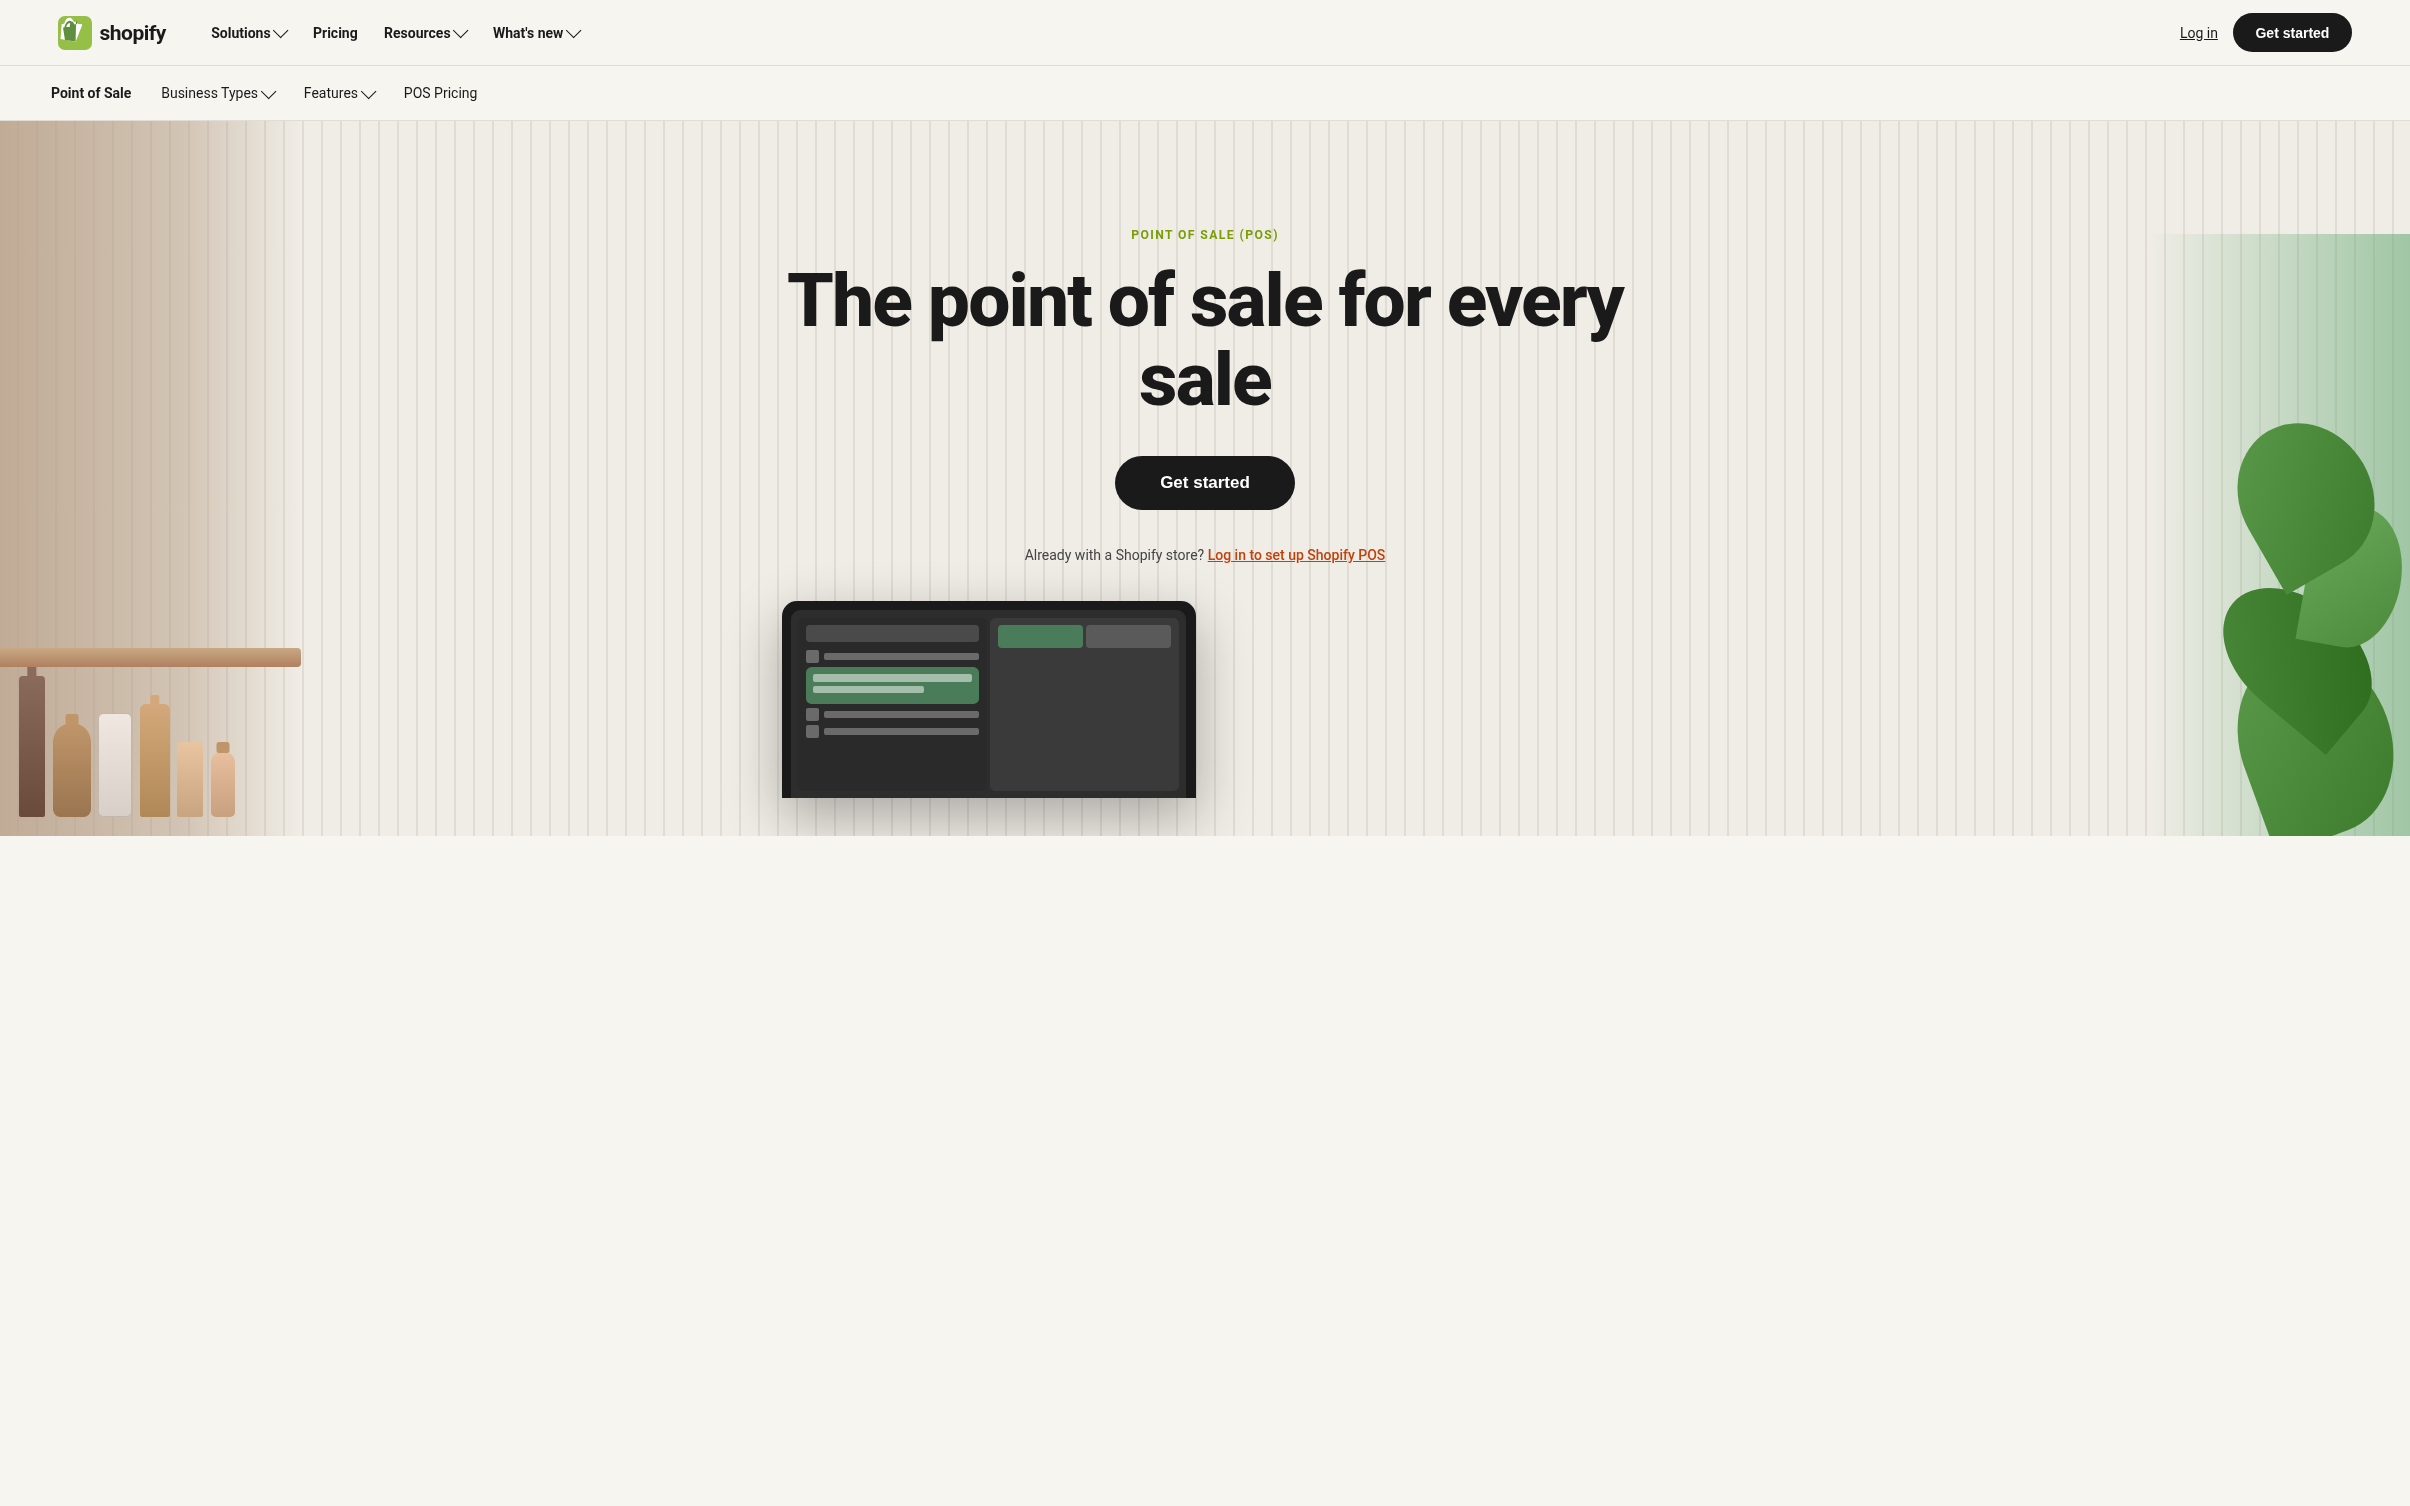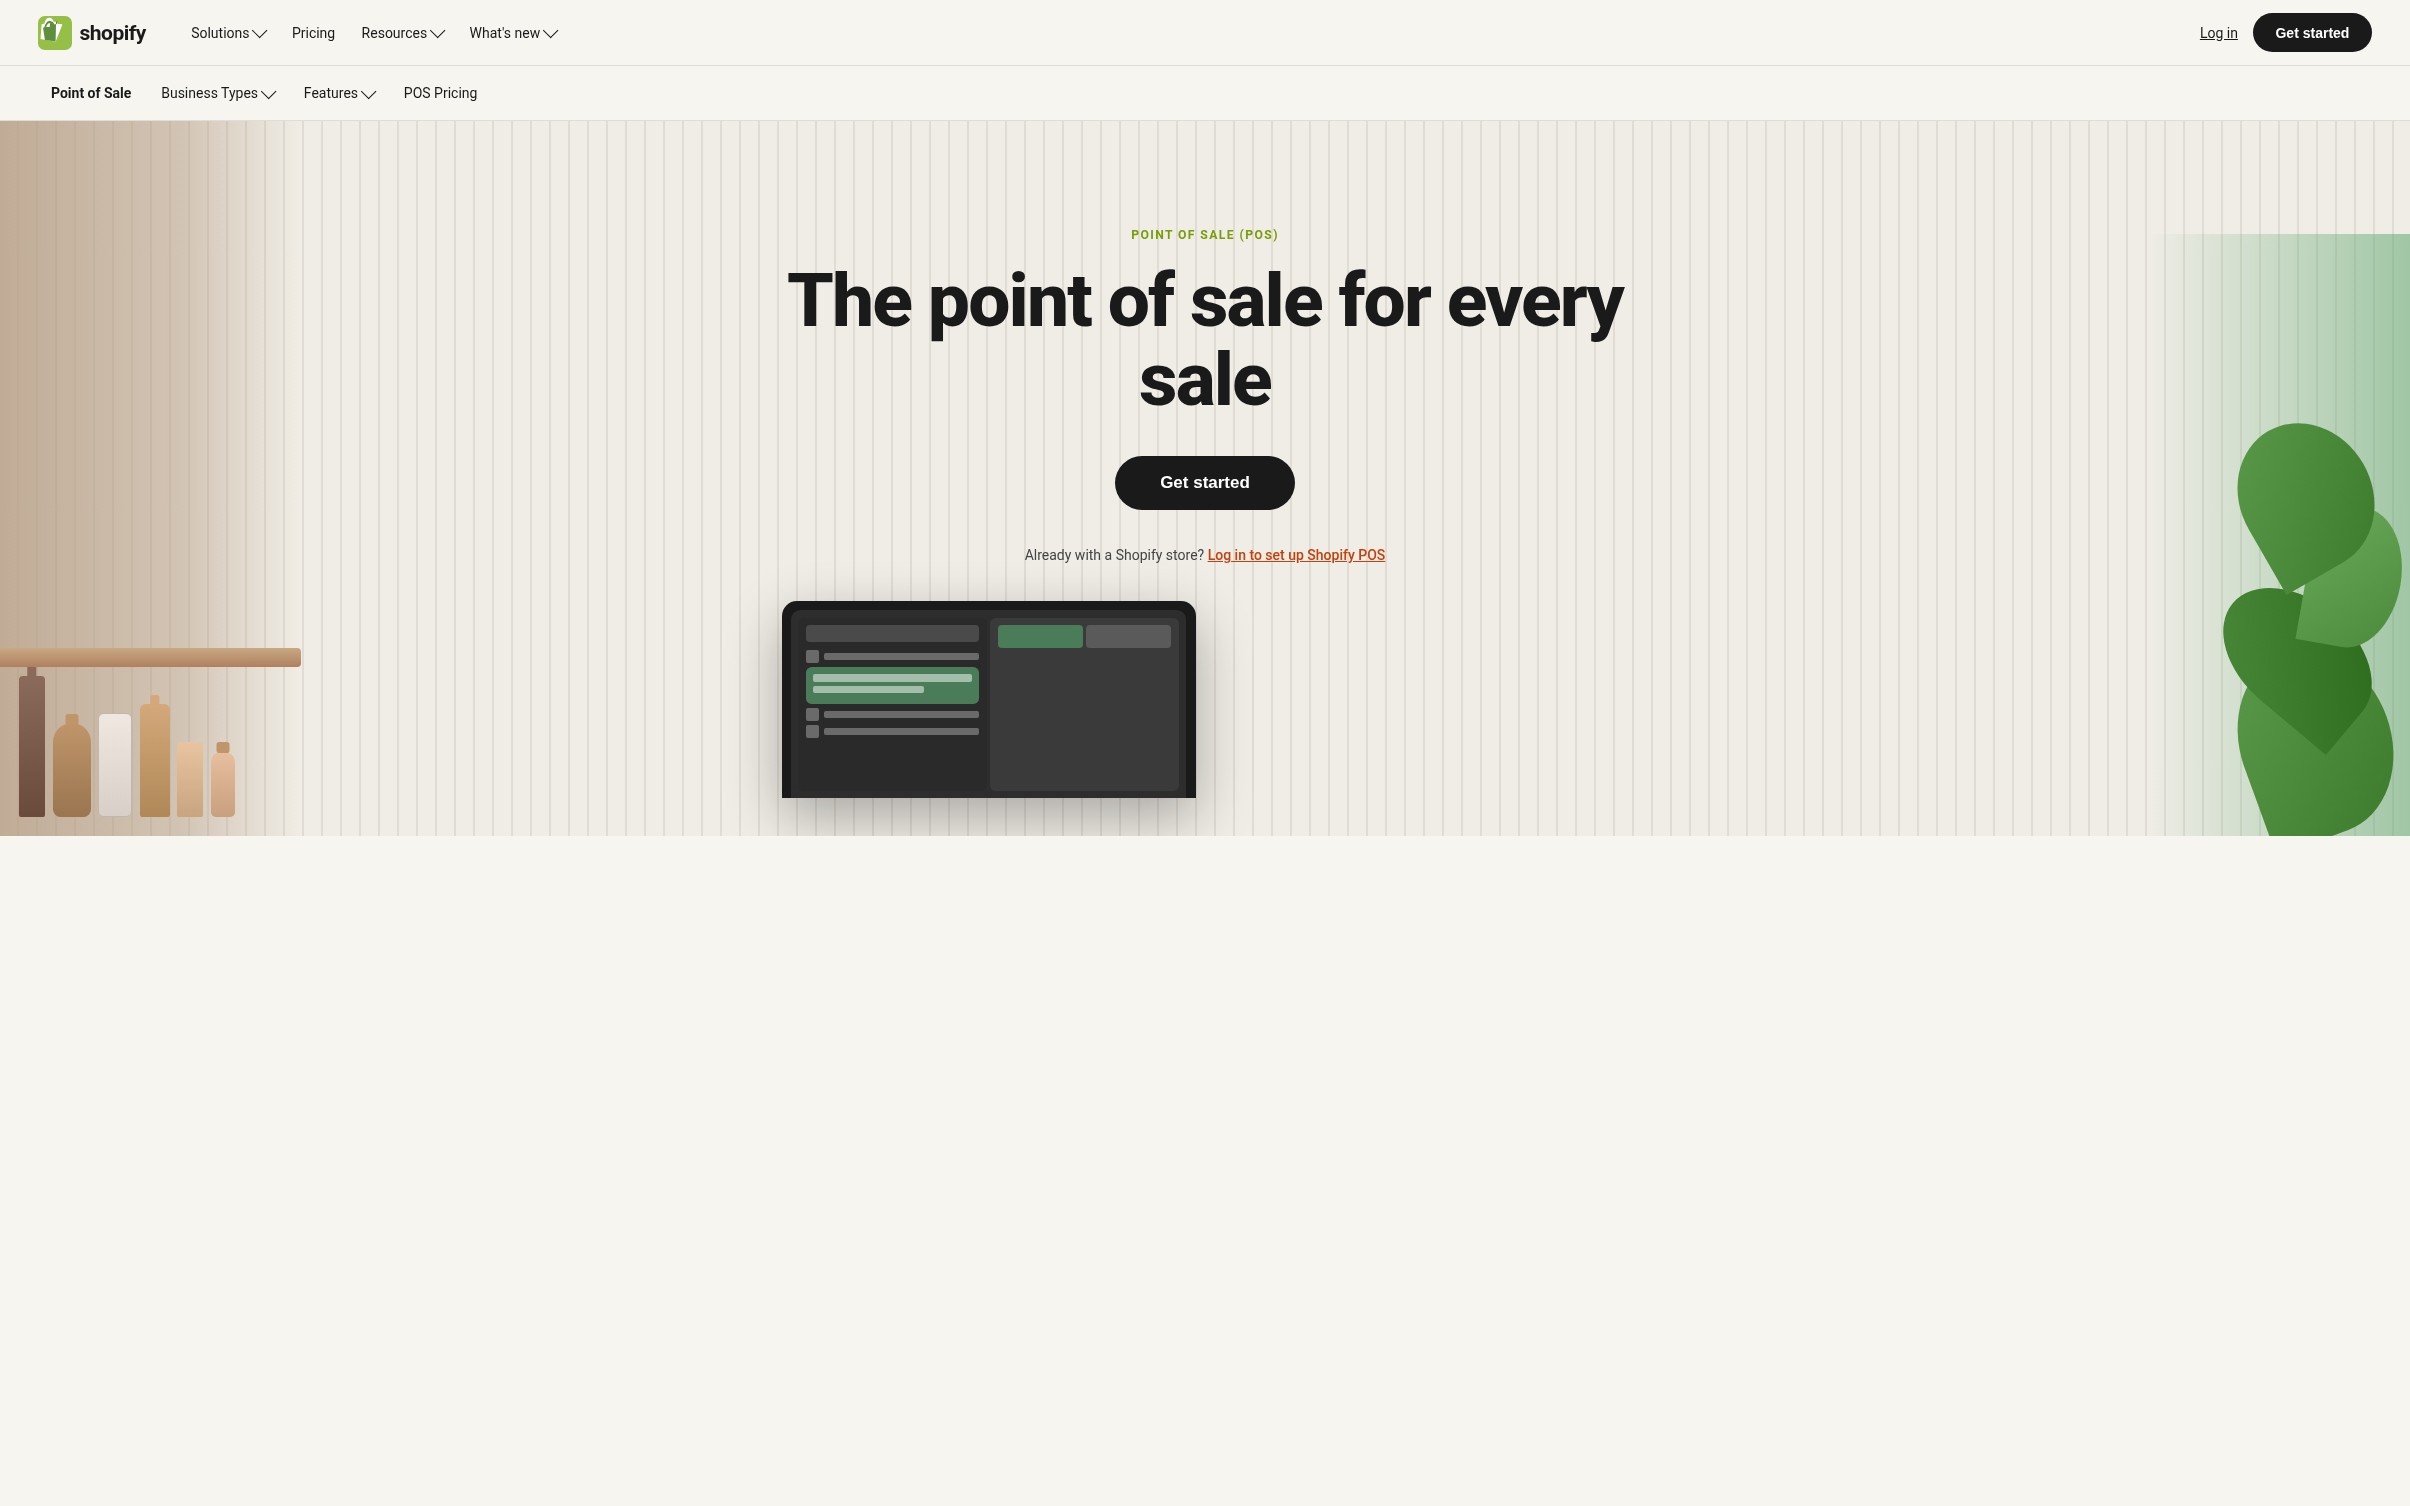--- a/index.html
+++ b/index.html
@@ -13,21 +13,21 @@
       background: #f6f5f0;
       overflow-x: hidden;
     }
 
     
     .top-nav {
       background: #f6f5f0;
       display: flex;
       align-items: center;
       justify-content: space-between;
-      padding: 0 38px;
+      padding: 0 58px;
       height: 66px;
       border-bottom: 0.9px solid #e0ddd6;
       position: sticky;
       top: 0;
       z-index: 100;
     }
 
     .nav-left {
       display: flex;
       align-items: center;
@@ -62,21 +62,21 @@
     .nav-item {
       display: flex;
       align-items: center;
       gap: 4.7px;
       padding: 7.5px 11.3px;
       font-size: 14px;
       color: #1a1a1a;
       cursor: pointer;
       border-radius: 5.6px;
       text-decoration: none;
-      font-weight: 400;
+      font-weight: 700;
     }
 
     .chevron-down {
       width: 11.3px;
       height: 11.3px;
       border-right: 1.9px solid #1a1a1a;
       border-bottom: 1.9px solid #1a1a1a;
       transform: rotate(45deg);
       display: inline-block;
       margin-top: -2.8px;

